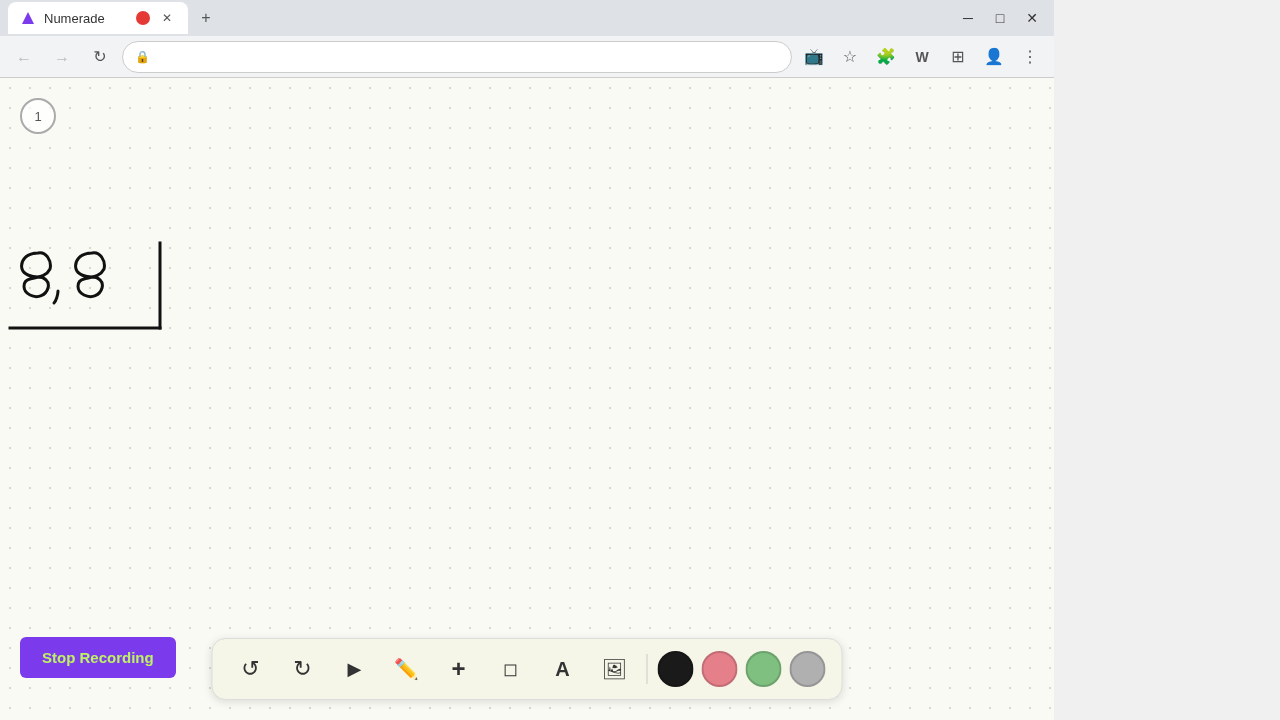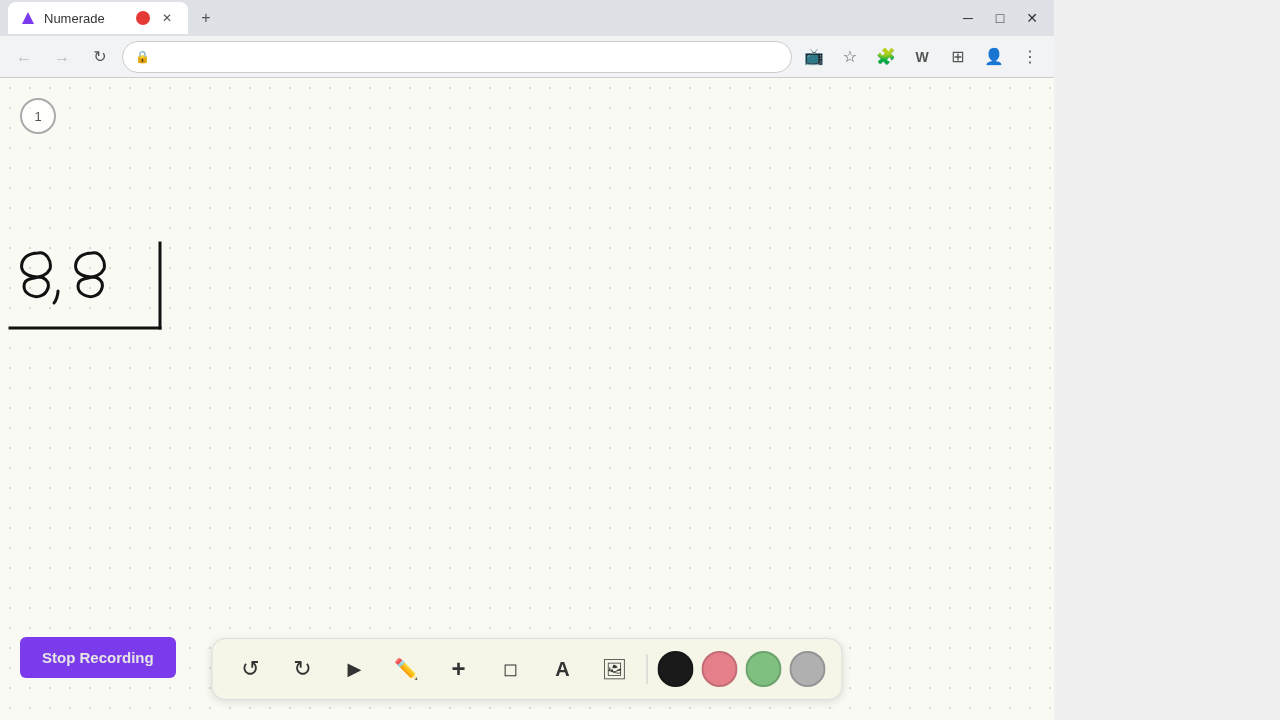--- a/index.html
+++ b/index.html
@@ -35,21 +35,21 @@
     .whiteboard { width: 100%; height: 100%; position: relative; }
 
     
     .timer-circle { position: absolute; top: 20px; left: 20px; width: 36px; height: 36px; border-radius: 50%; border: 2px solid #aaa; display: flex; align-items: center; justify-content: center; font-size: 13px; color: #555; background: rgba(255,255,255,0.7); }
 
     
     .math-content { position: absolute; top: 155px; left: 10px; }
     .math-content svg { overflow: visible; }
 
     
-    .stop-recording-btn { position: absolute; bottom: 42px; left: 20px; background: #7c3aed; color: #e5e5e5; border: none; border-radius: 6px; padding: 12px 22px; font-size: 15px; font-weight: 600; cursor: pointer; }
+    .stop-recording-btn { position: absolute; bottom: 42px; left: 20px; background: #7c3aed; color: #bef264; border: none; border-radius: 6px; padding: 12px 22px; font-size: 15px; font-weight: 600; cursor: pointer; }
 
     
     .toolbar { position: absolute; bottom: 20px; left: 50%; transform: translateX(-50%); background: #f5f5e8; border: 1px solid #ddd; border-radius: 14px; padding: 8px 16px; display: flex; align-items: center; gap: 8px; box-shadow: 0 2px 8px rgba(0,0,0,0.12); }
     .tool-btn { width: 44px; height: 44px; display: flex; align-items: center; justify-content: center; border-radius: 8px; cursor: pointer; font-size: 22px; color: #333; border: none; background: transparent; }
     .color-btn { width: 36px; height: 36px; border-radius: 50%; border: 2px solid rgba(0,0,0,0.15); cursor: pointer; }
     .toolbar-divider { width: 1px; height: 30px; background: #ccc; margin: 0 2px; }
   </style>
 </head>
 <body>
 

